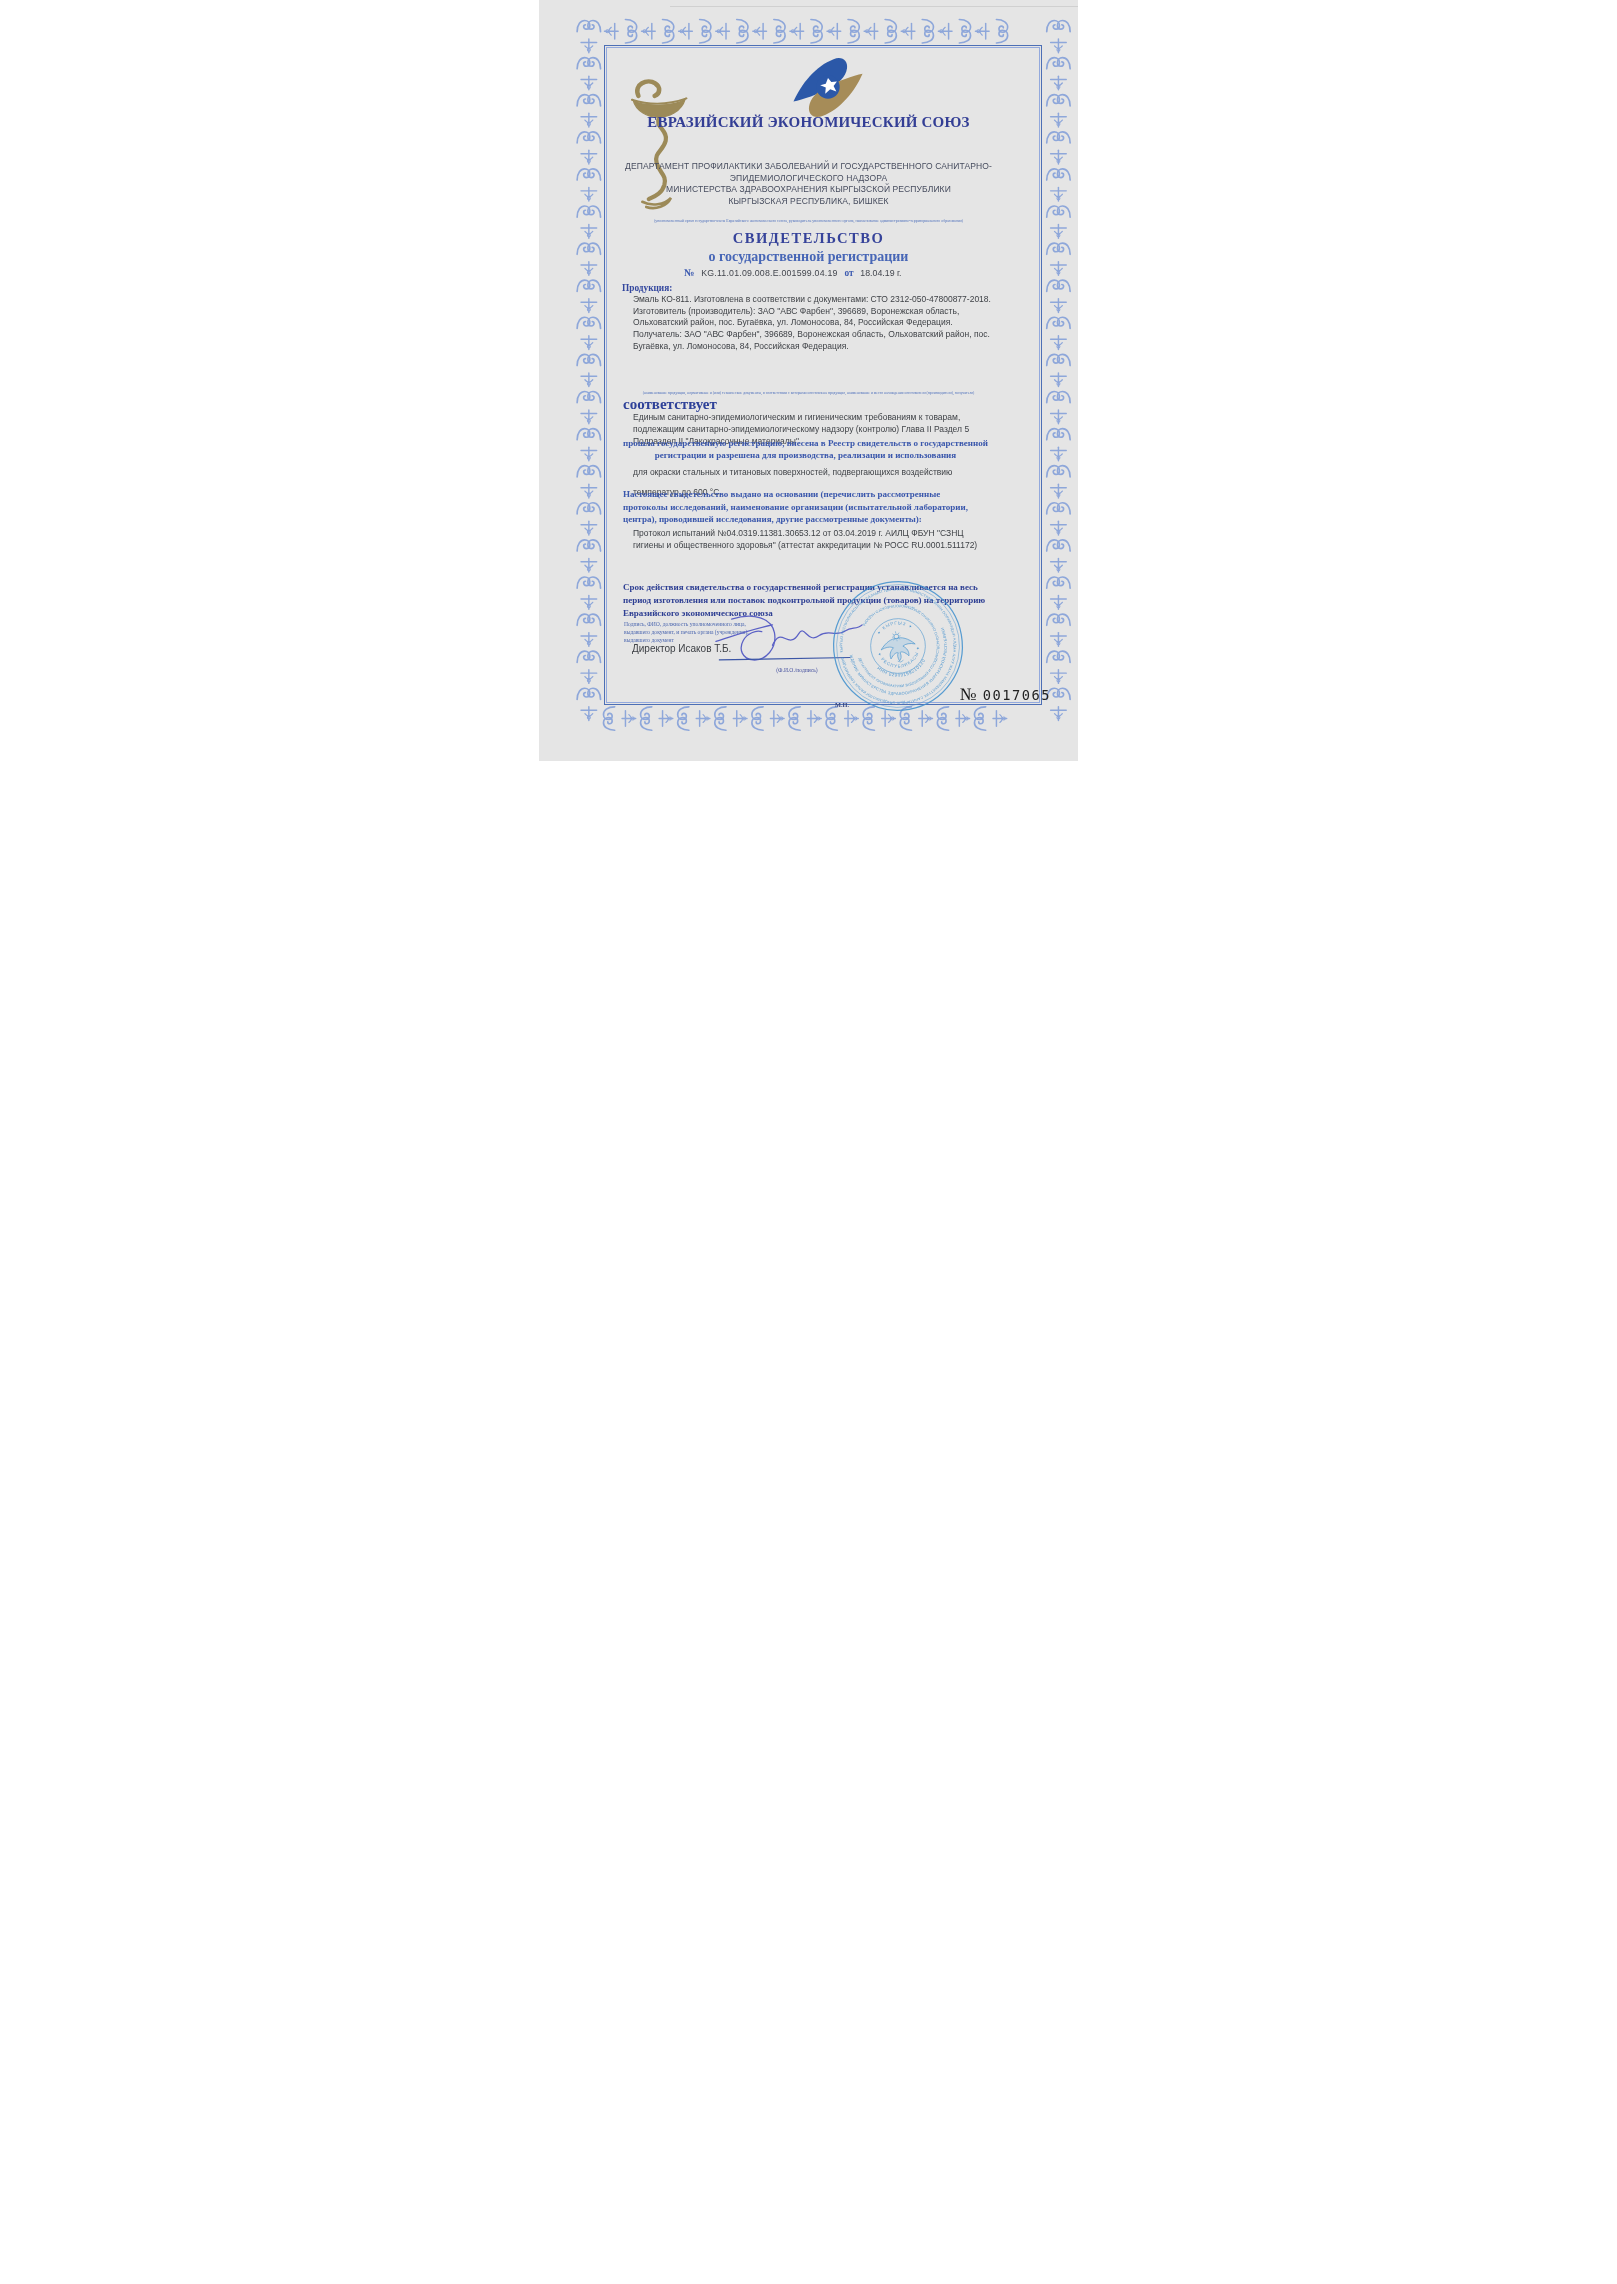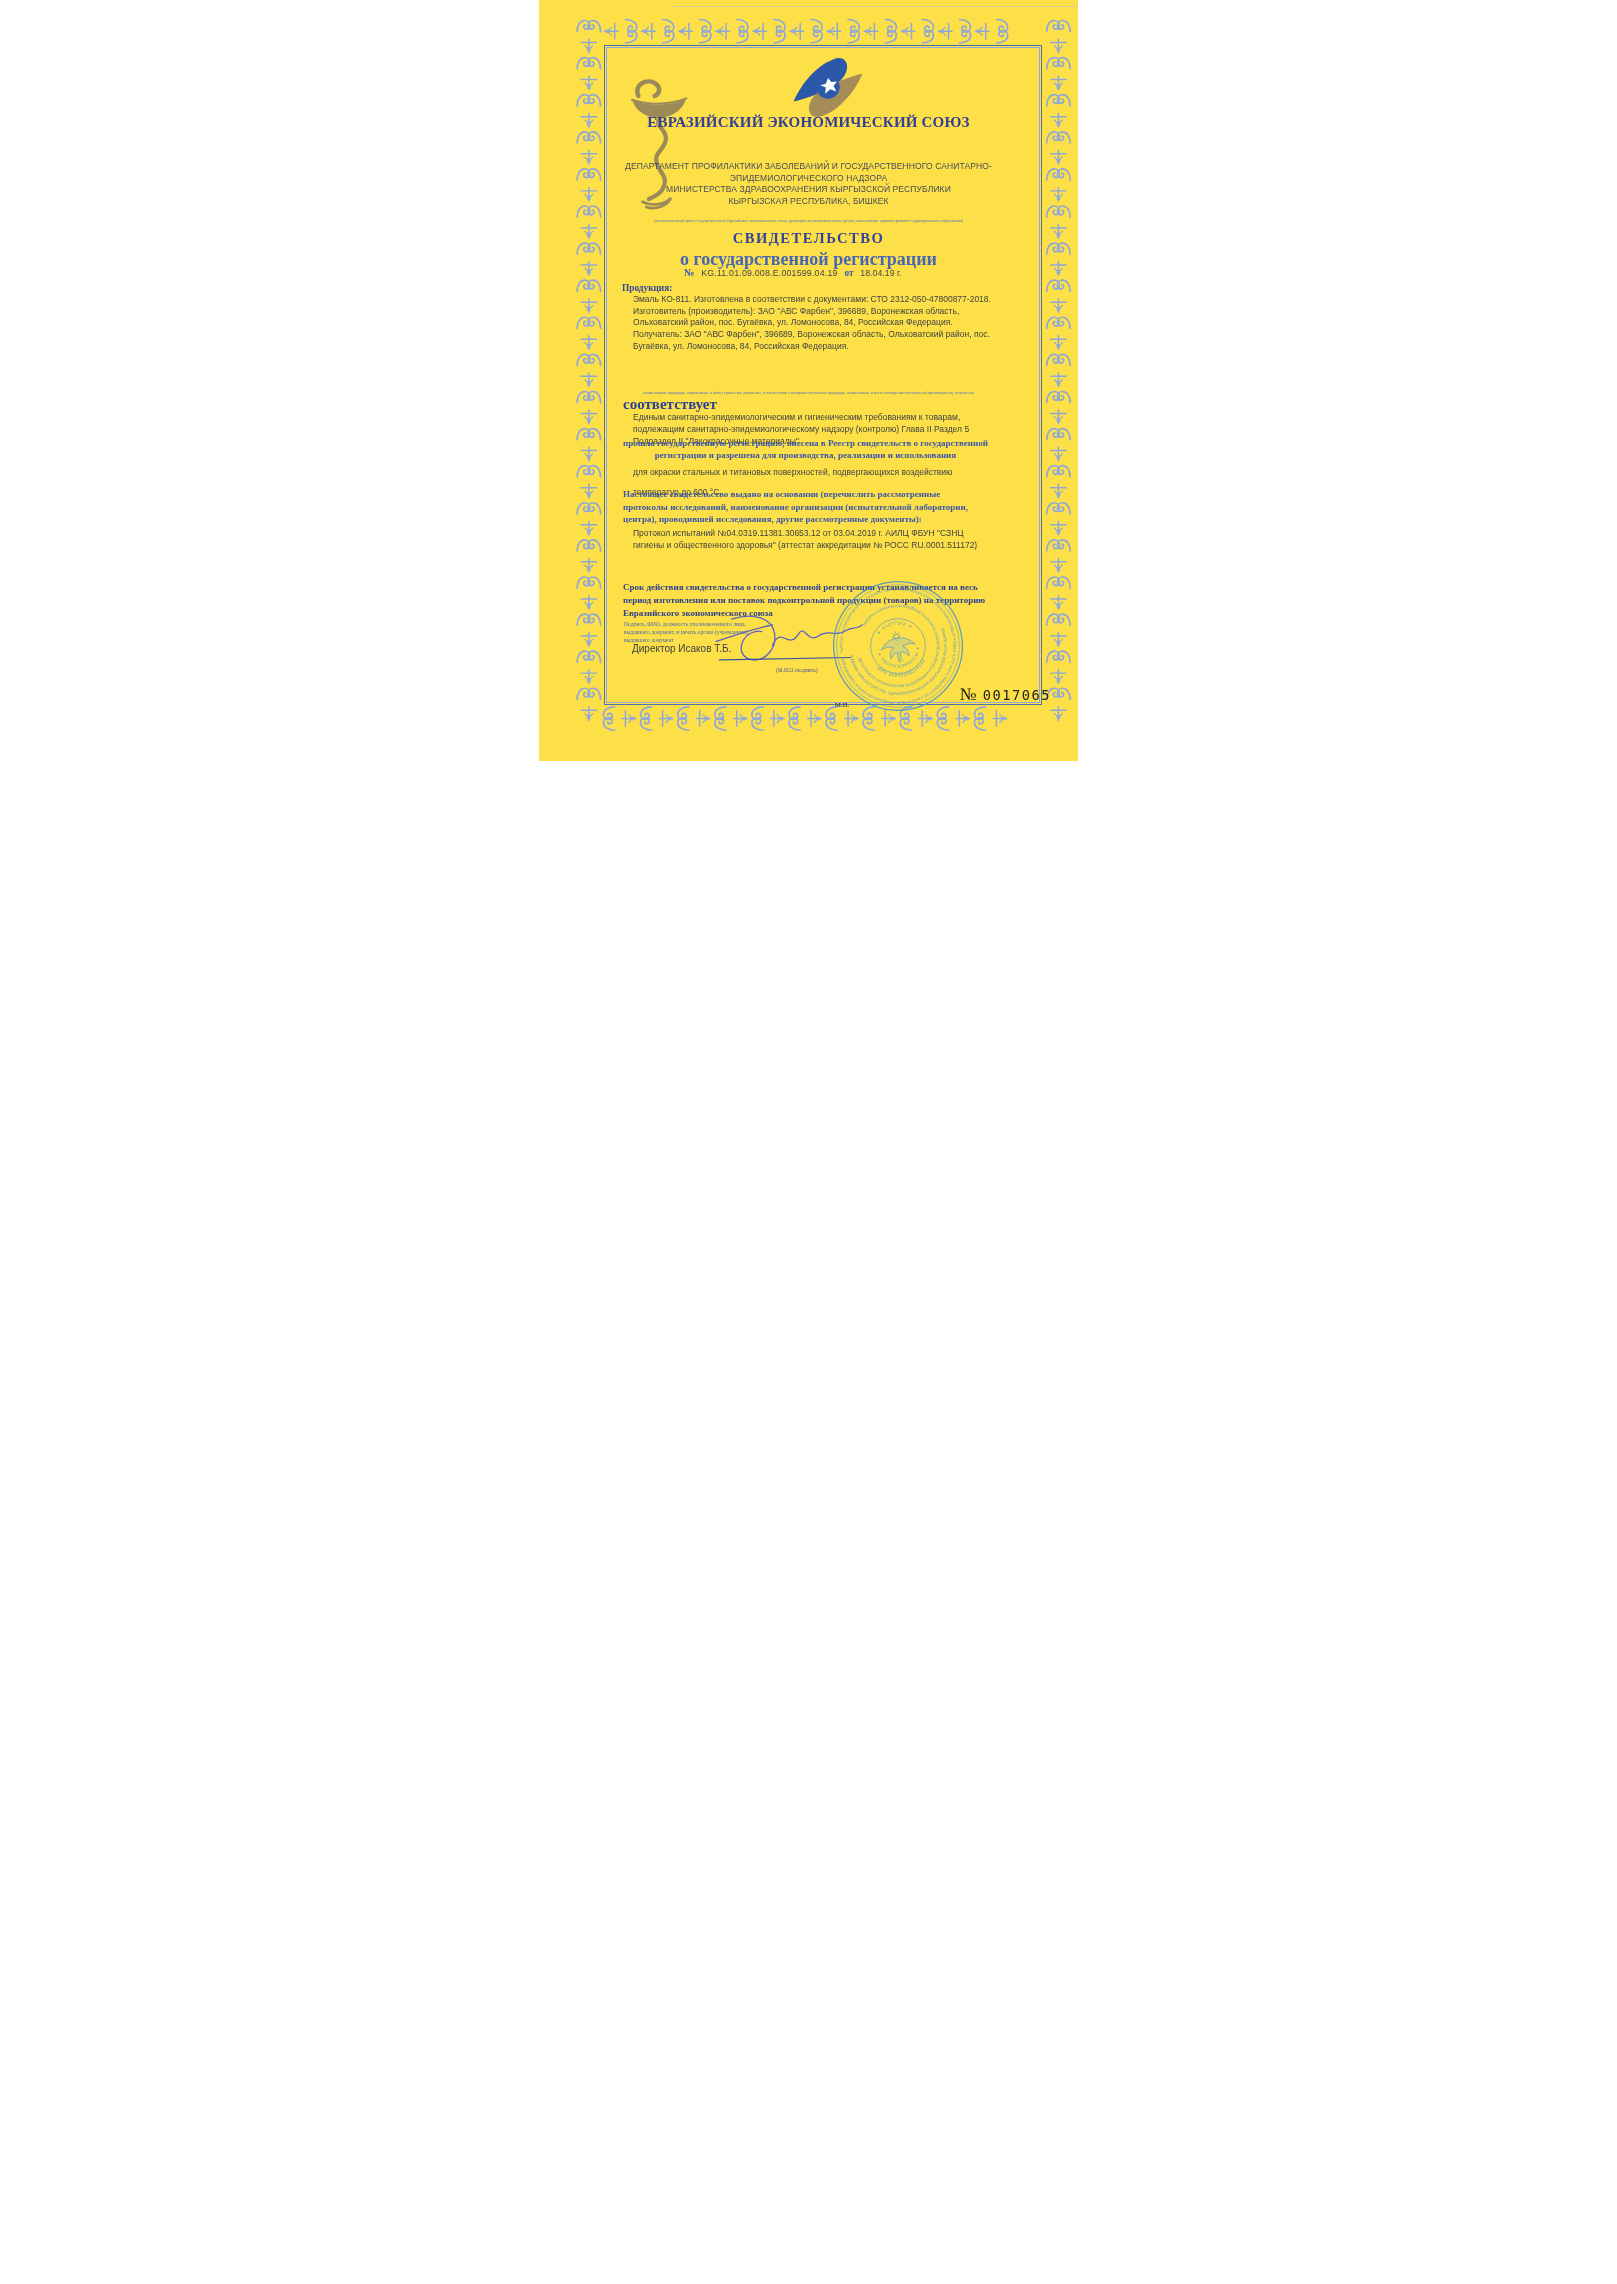--- a/index.html
+++ b/index.html
@@ -1,18 +1,18 @@
 <!DOCTYPE html>
 <html lang="ru" style="font-size:7.8px"><head>
 <meta charset="utf-8">
 <style>
   html,body{margin:0;padding:0;background:#ffffff;}
   .page{
     position:relative;width:539px;height:761px;margin:0 auto;
-    background:#fde047;overflow:hidden;
+    background:#e5e5e5;overflow:hidden;
     font-family:"Liberation Sans",sans-serif;color:#3f4247;
   }
   .abs{position:absolute;}
   .prelines{white-space:pre-line;}
   .center{left:0;right:0;text-align:center;}
 
   .scanline{top:5.9px;left:131px;right:0;height:1px;background:#c2c2c2;opacity:.6;}
 
   #ornament-border{top:0;left:0;pointer-events:none;}
   .frame{
@@ -24,21 +24,21 @@
   .eaeu{left:250px;top:45px;}
 
   .union-title{top:114px;font-family:"Liberation Serif",serif;font-weight:bold;
     font-size:15px;color:#333e95;letter-spacing:0.2px;}
   .issuer{top:161px;font-size:8.5px;line-height:11.7px;color:#464c5e;letter-spacing:0.1px;}
   .authority-note{top:219px;font-family:"Liberation Serif",serif;font-size:3.9px;
     color:#5273bd;white-space:nowrap;}
   .cert-title{top:230px;font-family:"Liberation Serif",serif;font-weight:bold;
     font-size:14.6px;letter-spacing:1.5px;color:#36439a;}
   .cert-subtitle{top:249px;font-family:"Liberation Serif",serif;font-weight:bold;
-    font-size:18px;color:#4766b6;}
+    font-size:14px;color:#4766b6;}
 
   .number-row{top:267px;left:145px;display:flex;align-items:baseline;gap:6.8px;}
   .number-symbol{font-family:"Liberation Serif",serif;font-weight:bold;font-size:10.3px;color:#3d5bb0;}
   .number-value{font-size:8.8px;color:#43464e;letter-spacing:0.2px;}
   .date-prep{font-family:"Liberation Serif",serif;font-weight:bold;font-size:9.3px;color:#3d5bb0;}
   .date-value{font-size:8.8px;color:#43464e;}
 
   .product-label{left:83px;top:283px;font-family:"Liberation Serif",serif;
     font-weight:bold;font-size:9.3px;color:#33479e;}
   .body-text{font-size:8.5px;line-height:11.7px;color:#3f4247;}

